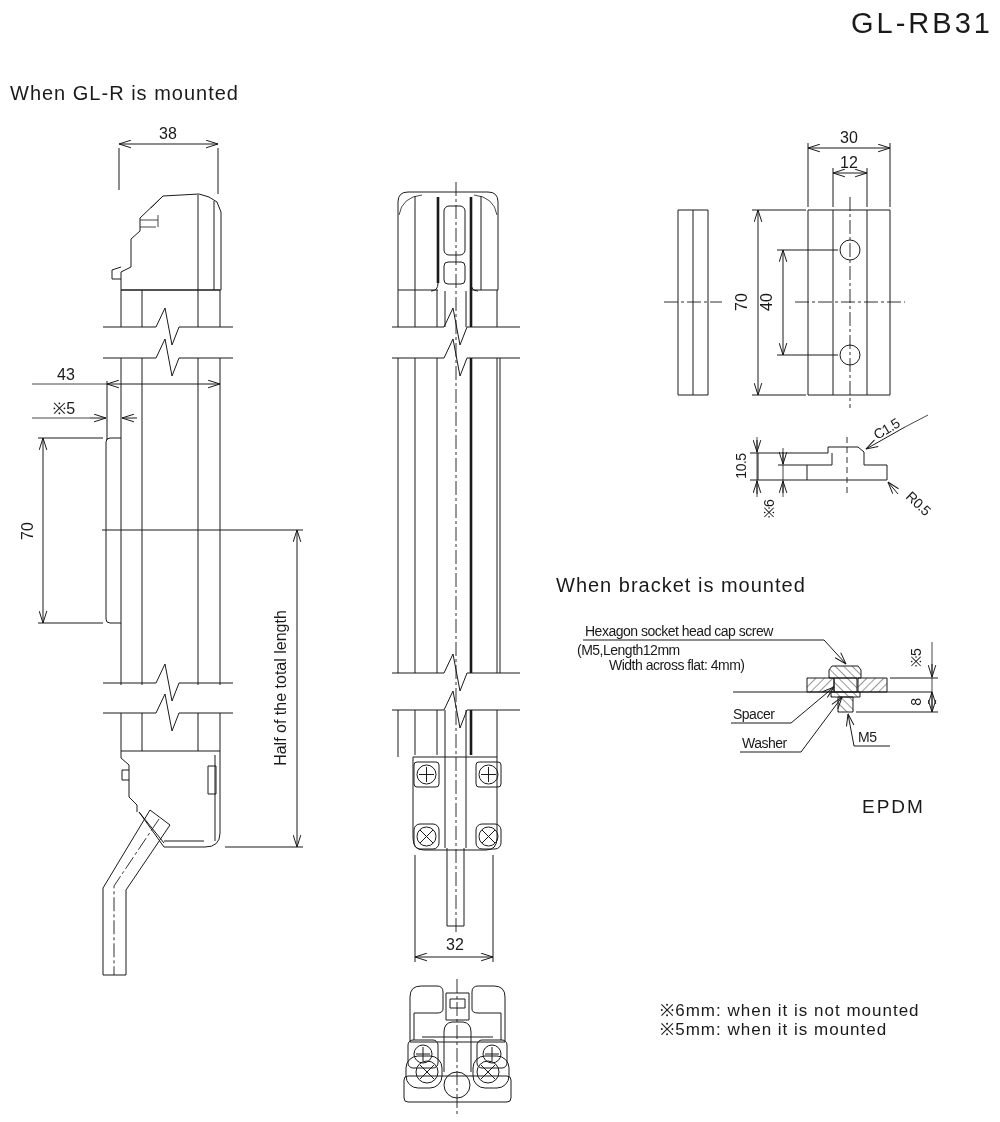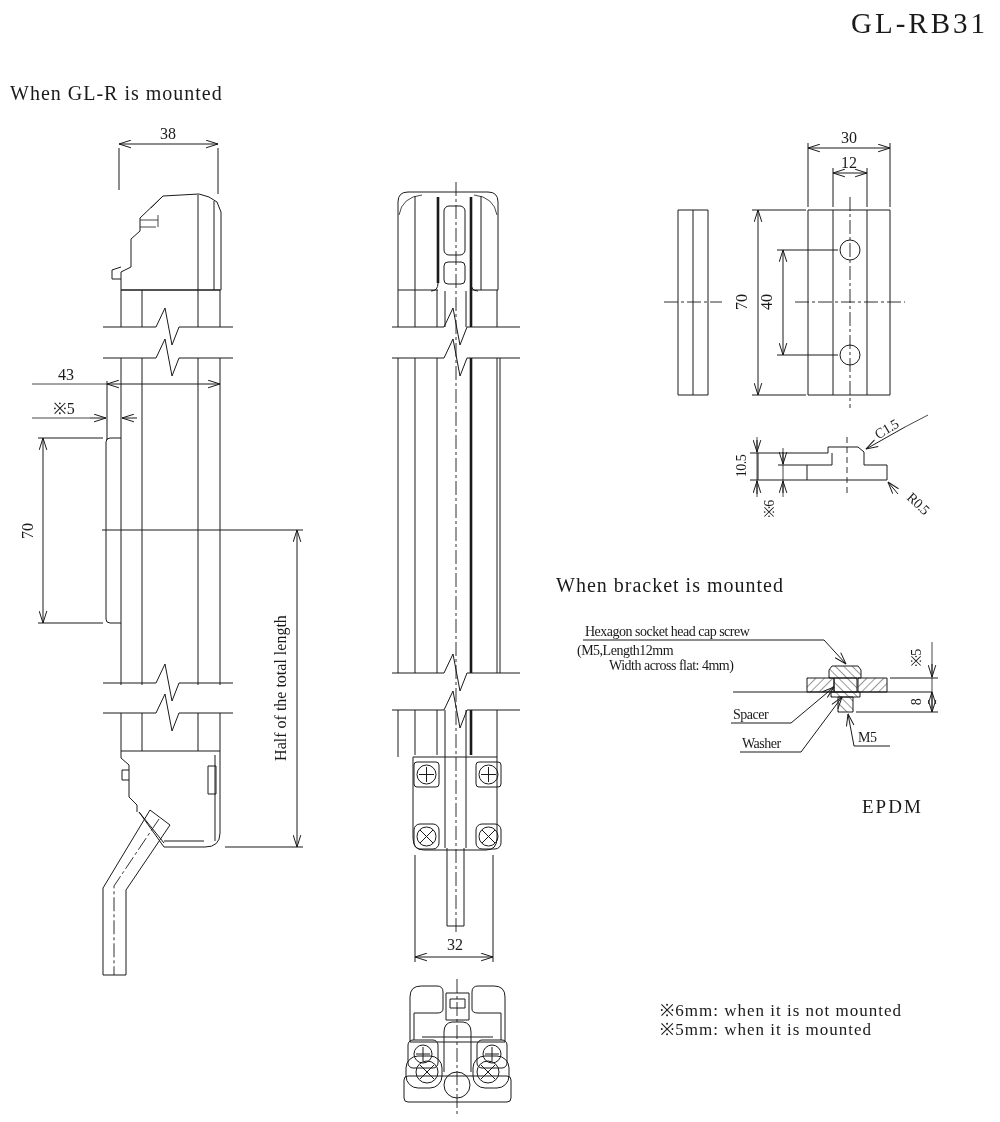--- a/index.html
+++ b/index.html
@@ -1,16 +1,16 @@
 <!DOCTYPE html>
 <html><head>
 <meta charset="utf-8">
 <style>
   html,body{margin:0;padding:0;background:#ffffff;}
-  .page{width:1000px;height:1122px;background:#fff;position:relative;font-family:Liberation Serif, serif;}
+  .page{width:1000px;height:1122px;background:#fff;position:relative;font-family:Liberation Sans, sans-serif;}
   svg{display:block}
   path,line,rect,circle,polyline{vector-effect:non-scaling-stroke;}
   .ln{fill:none;stroke:#1a1a1a;stroke-width:1;}
   .ln2{fill:none;stroke:#1a1a1a;stroke-width:2.6;}
   .cl{fill:none;stroke:#1a1a1a;stroke-width:0.9;stroke-dasharray:14 3 3 3;}
   .dsh{fill:none;stroke:#1a1a1a;stroke-width:0.9;stroke-dasharray:6 4;}
   .thin{fill:none;stroke:#1a1a1a;stroke-width:0.8;}
   text{fill:#1a1a1a;}
   .tt{font-size:29px;letter-spacing:3px;}
   .th{font-size:20px;letter-spacing:1px;}

